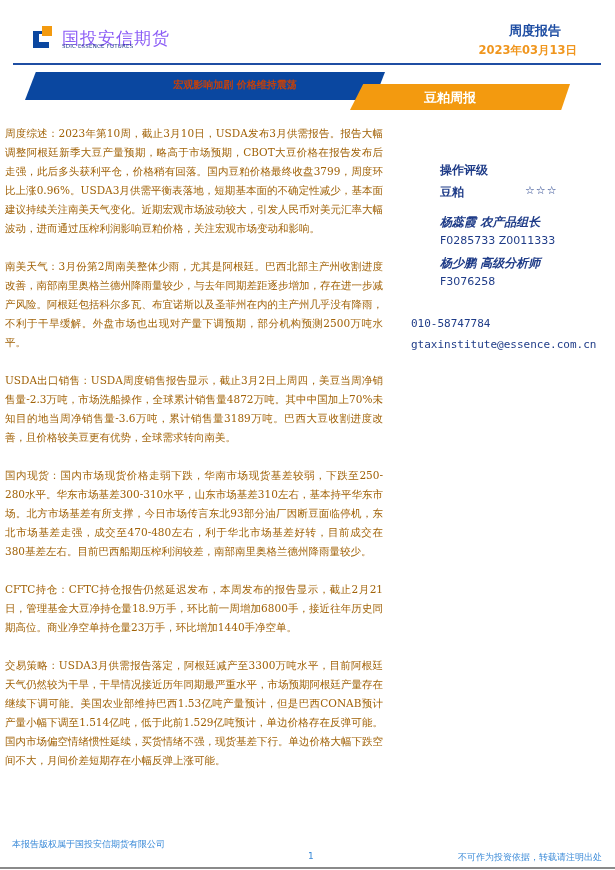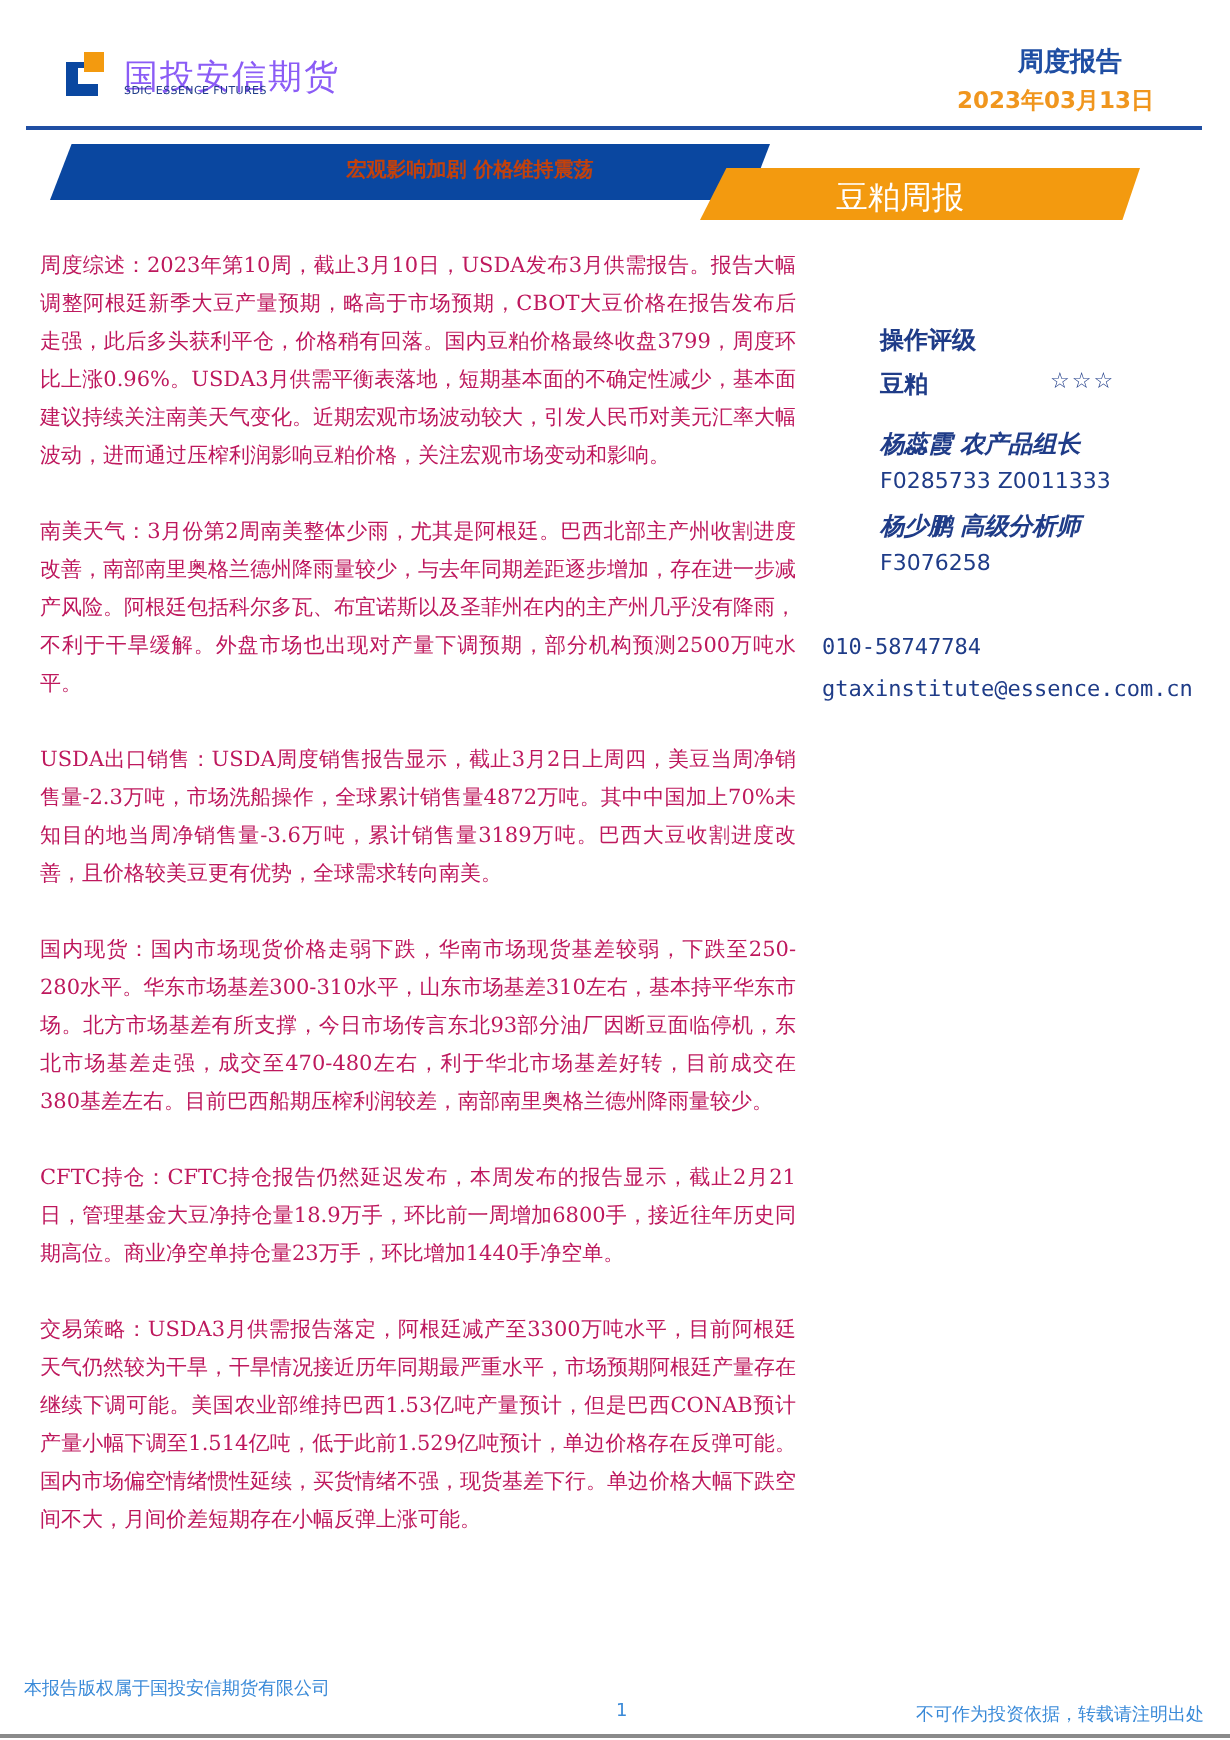--- a/index.html
+++ b/index.html
@@ -15,24 +15,24 @@
     .report-date { right: 38px; top: 43px; font-size: 11.5px; font-weight: bold; color: #f0961e; }
     .header-rule { left: 13px; top: 63px; width: 588px; height: 2px; background: #1f4ea3; }
 
     .banner-blue { left: 25px; top: 72px; width: 360px; height: 28px; background: #0a47a0;
                    clip-path: polygon(3% 0, 100% 0, 97% 100%, 0 100%); }
     .banner-blue-text { left: 120px; top: 78px; width: 230px; text-align: center;
                         font-size: 10px; color: #c2410c; font-weight: bold; }
     .banner-orange { left: 350px; top: 84px; width: 220px; height: 26px; background: #f39a0f;
                      clip-path: polygon(6% 0, 100% 0, 96% 100%, 0 100%); }
     .banner-orange-text { left: 350px; top: 89px; width: 200px; text-align: center;
-                          font-size: 16px; color: #ffffff; font-weight: normal; }
+                          font-size: 13px; color: #ffffff; font-weight: bold; }
 
     
-    .main { left: 20px; top: 124px; width: 378px; color: #be185d; }
+    .main { left: 5px; top: 124px; width: 378px; color: #a16207; }
     .para { font-size: 10.5px; line-height: 19px; margin: 0 0 19px 0; text-align: justify; font-family: "DejaVu Serif", "Liberation Serif", serif; }
 
     
     .side { left: 440px; top: 162px; color: #1f3c88; font-family: "DejaVu Serif", "Liberation Serif", serif; }
     .side-title { font-size: 12px; font-weight: bold; height: 22px; }
     .rating-row { font-size: 12px; height: 30px; display: flex; }
     .rating-name { width: 85px; font-weight: bold; }
     .rating-stars { color: #1f3c88; letter-spacing: 1px; font-size: 11px; }
     .analyst-name { font-size: 12px; font-weight: bold; font-style: italic; height: 20px; }
     .analyst-id { font-size: 11px; height: 21px; font-family: "DejaVu Sans", "Liberation Sans", sans-serif; }

